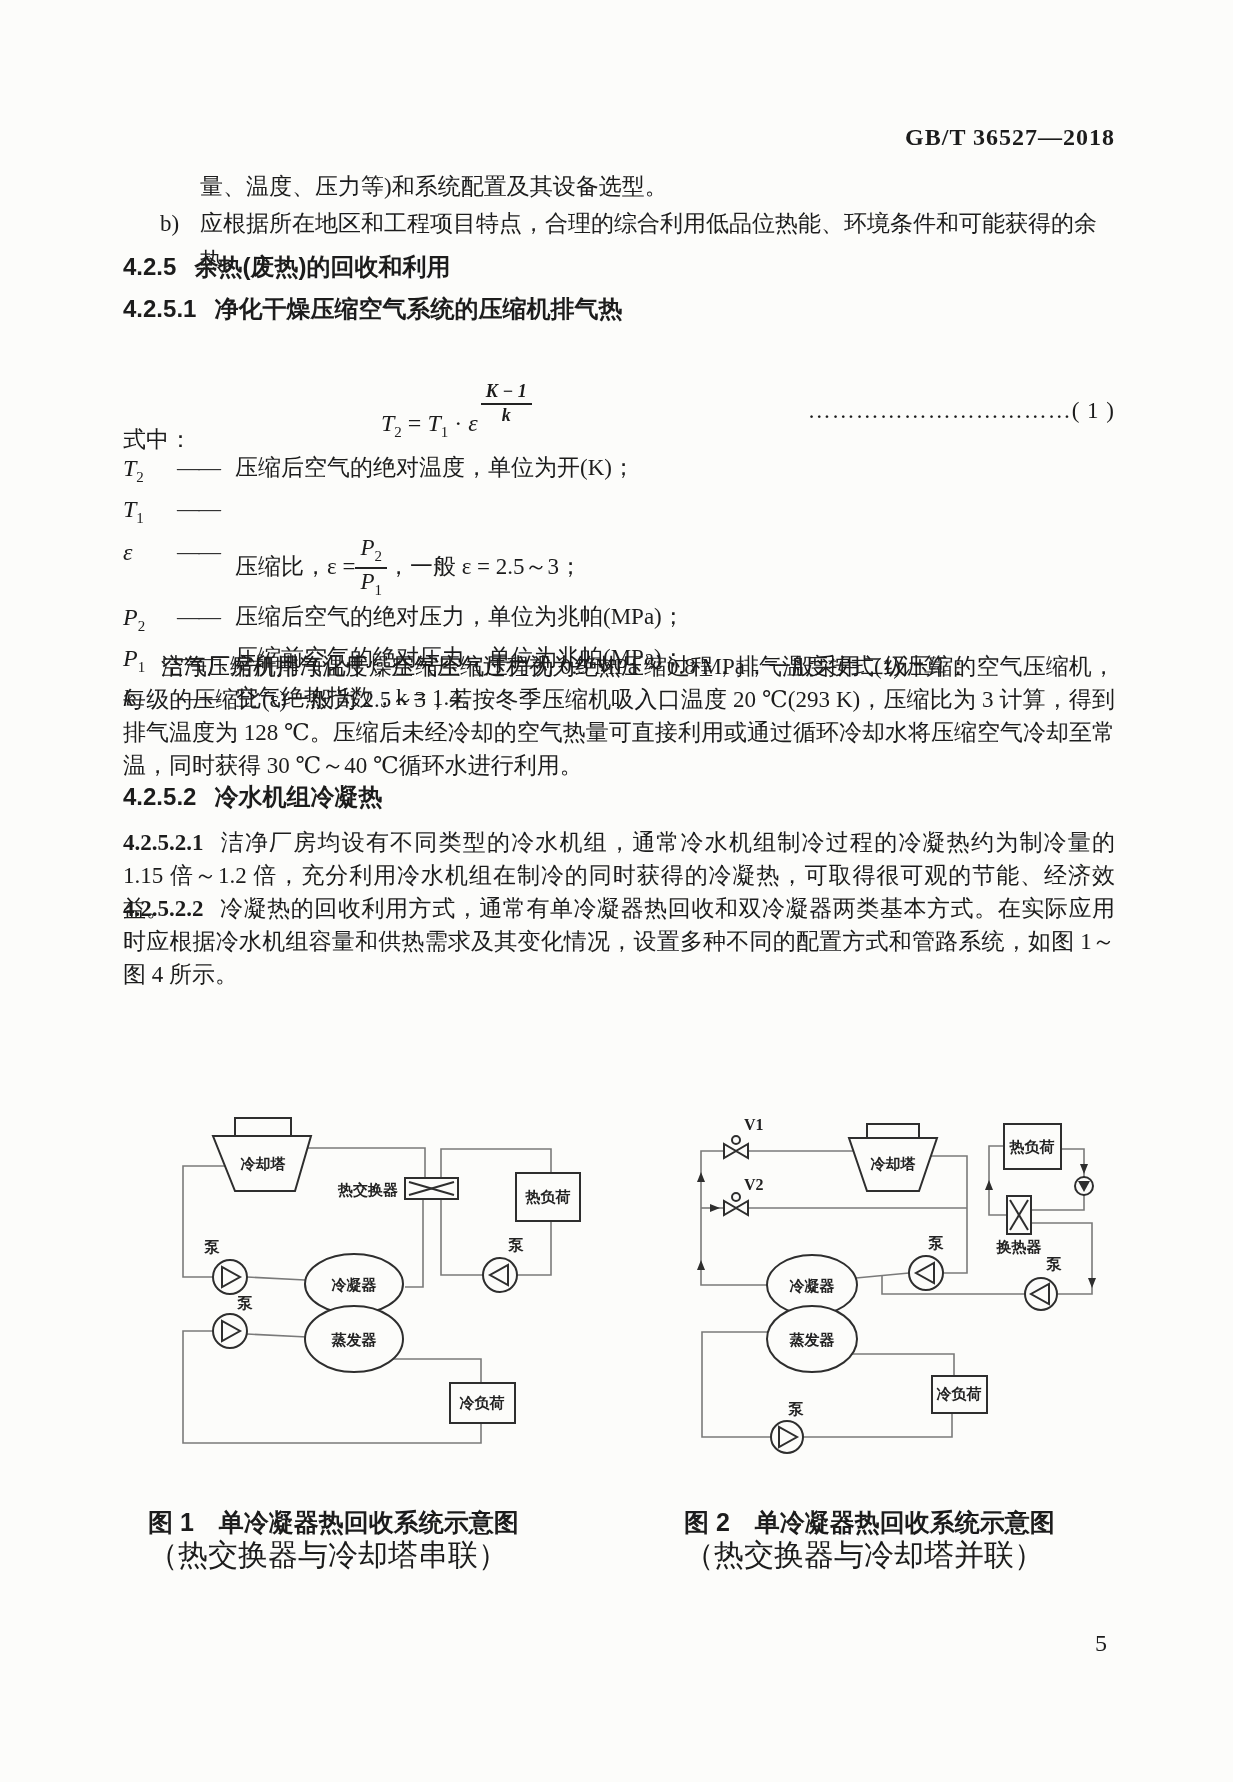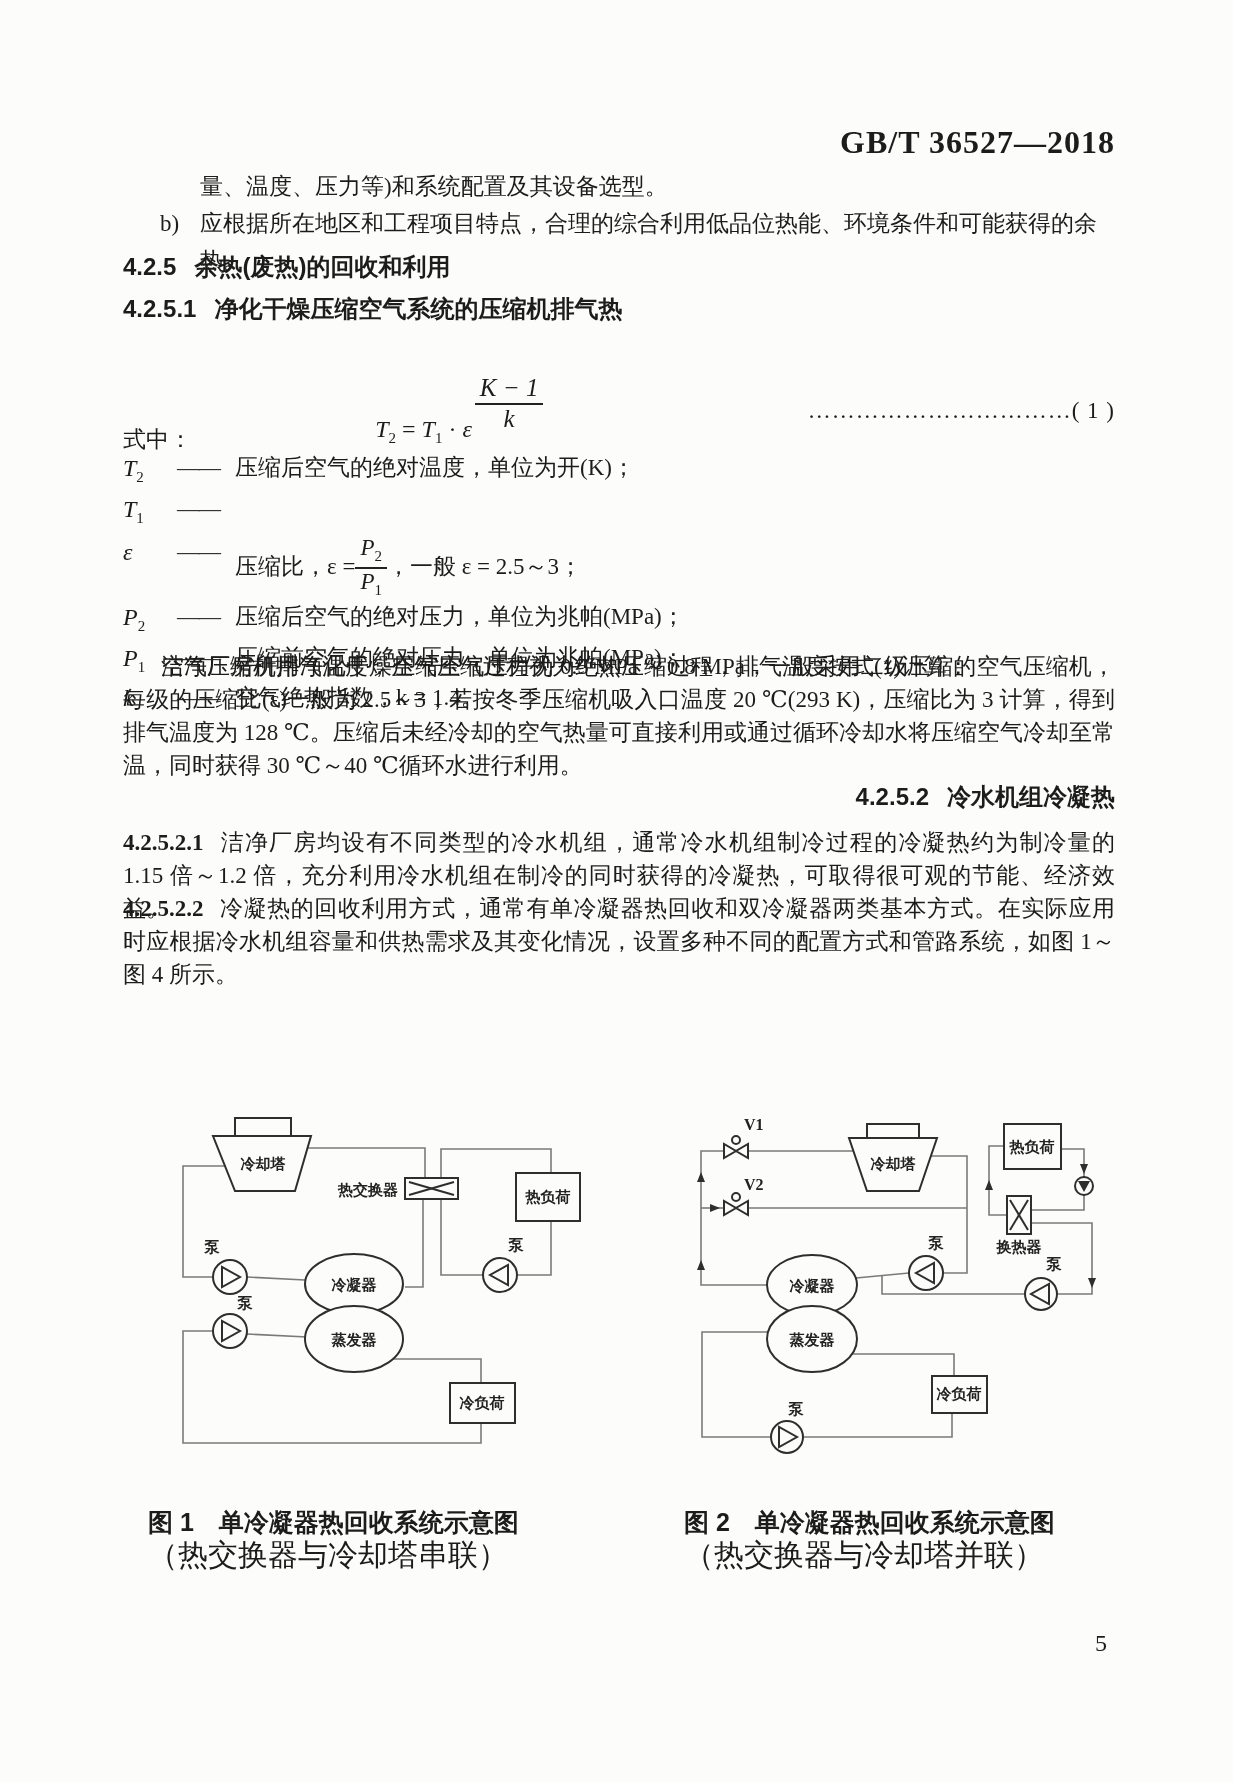--- a/index.html
+++ b/index.html
@@ -5,44 +5,44 @@
   html,body{margin:0;padding:0;background:#e8e8e6;}
   .page{
     position:relative;width:1233px;height:1782px;margin:0 auto;
     background:#fcfcfa;color:#1c1c1c;overflow:hidden;
     font-family:"Liberation Serif","DejaVu Serif",serif;
     font-size:23px;
   }
   .abs{position:absolute;left:123px;width:992px;}
   .doc-number{
     position:absolute;top:124px;right:118px;left:auto;width:auto;
-    font-weight:bold;font-size:32px;letter-spacing:1px;
+    font-weight:bold;font-size:24px;letter-spacing:1px;
     font-family:"Liberation Serif","DejaVu Serif",serif;
   }
   .intro{top:168px;line-height:37px;}
   .intro-line1{padding-left:77px;}
   .item-b{display:flex;}
   .item-b .b-label{margin-left:37px;width:40px;flex:0 0 40px;}
   .heading{
     font-family:"Liberation Sans","DejaVu Sans",sans-serif;
     font-weight:bold;font-size:24px;line-height:30px;
   }
   .h425{top:252px;}
   .h4251{top:294px;}
-  .h4252{top:782px;text-align:right;}
+  .h4252{top:782px;}
   .heading .h-num{margin-right:18px;margin-top:8px;}
   .p-formula-intro{top:338px;text-indent:38px;}
   .formula-row{top:376px;height:70px;display:flex;align-items:center;}
   .formula{margin:0 auto;padding-left:120px;font-size:24px;white-space:nowrap;}
   .formula i{font-family:"Liberation Serif","DejaVu Serif",serif;}
   sub{font-size:15px;}
   .frac{display:inline-block;text-align:center;vertical-align:middle;line-height:1.05;}
   .frac .num{display:block;padding:0 5px 2px 5px;}
   .frac .den{display:block;border-top:2px solid #222;padding:1px 5px 0 5px;}
-  .frac.exp{vertical-align:10px;margin-left:3px;font-size:25px;}
+  .frac.exp{vertical-align:10px;margin-left:3px;font-size:18px;font-weight:bold;}
   .eq-dots{margin-left:auto;white-space:nowrap;letter-spacing:1px;}
   .where{top:424px;}
   .defs{top:452px;}
   .def-row{display:flex;align-items:flex-start;min-height:32px;line-height:32px;}
   .def-row-eps{min-height:62px;margin:3px 0;}
   .def-sym{width:54px;flex:0 0 54px;}
   .def-sym i{font-size:24px;}
   .def-dash{width:58px;flex:0 0 58px;letter-spacing:-2px;color:#333;}
   .def-text{flex:1;}
   .eps-wrap{display:inline-flex;align-items:center;}

